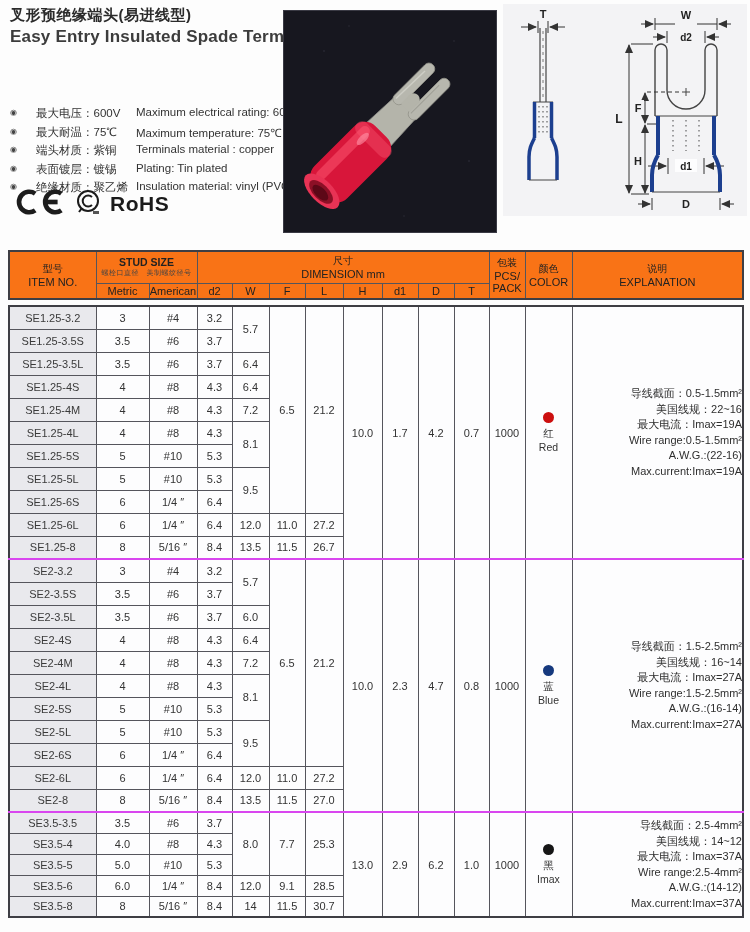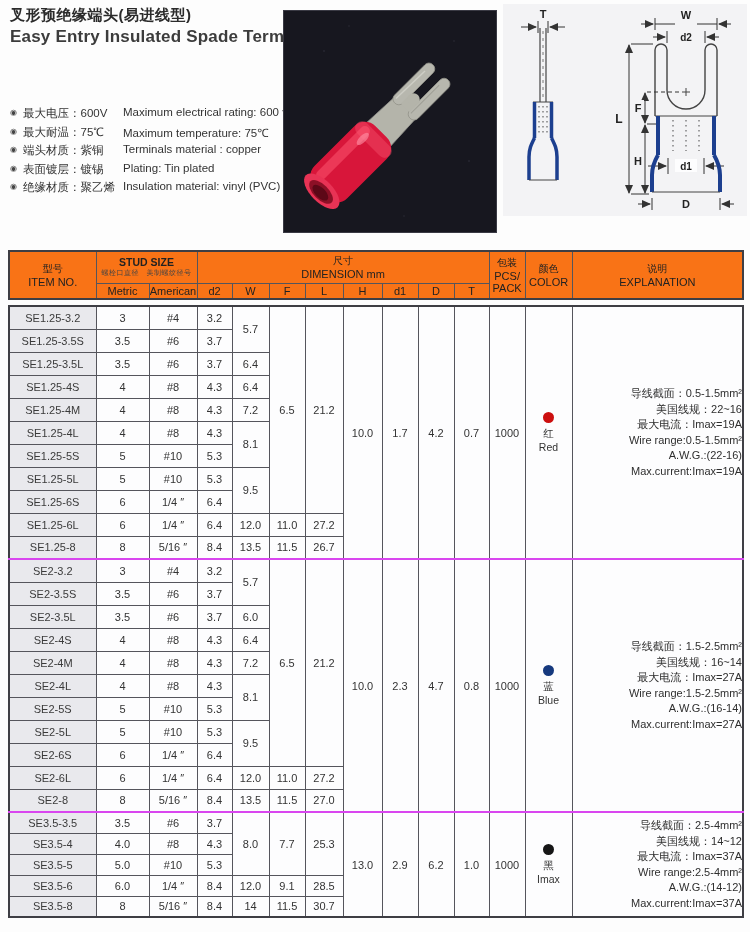--- a/index.html
+++ b/index.html
@@ -7,21 +7,21 @@
   .page { position:relative; width:750px; height:932px; background:#fdfdfd; overflow:hidden; }
 
   
   .title-block { position:absolute; left:10px; top:6px; }
   .title-zh { font-size:15px; font-weight:bold; color:#2b2b2b; letter-spacing:0.5px; }
   .title-en { font-size:17px; font-weight:bold; color:#3c3c3c; margin-top:2px; letter-spacing:0.2px; }
 
   .specs { position:absolute; left:10px; top:106px; }
   .spec-row { display:flex; align-items:flex-start; margin-bottom:3.5px; font-size:11.5px; color:#333; }
   .spec-bullet { width:13px; font-size:8px; color:#444; line-height:14px; }
-  .spec-zh { width:100px; }
+  .spec-zh { width:100px;margin-left:13px; }
   .spec-en { flex:1; }
 
   .logos { position:absolute; left:10px; top:188px; display:flex; align-items:center; gap:9px; }
   .rohs { font-size:21px; font-weight:bold; color:#1a1a1a; letter-spacing:0.5px; }
 
   .photo { position:absolute; left:283px; top:10px; width:214px; height:223px; border:1px solid #3a3a44; }
   .diagram-panel { position:absolute; left:503px; top:4px; width:244px; height:212px; background:#f3f3f5; }
 
   
   .tablewrap { position:absolute; left:8px; top:250px; width:734px; }
@@ -75,20 +75,38 @@
         <span class="spec-zh">表面镀层：镀锡</span>
         <span class="spec-en">Plating: Tin plated</span>
       </div>
       <div class="spec-row">
         <span class="spec-bullet">◉</span>
         <span class="spec-zh">绝缘材质：聚乙烯</span>
         <span class="spec-en">Insulation material: vinyl (PVC)</span>
       </div>
     </div>
 
+  <div class="logos">
+    <span>
+      <svg width="56" height="28" viewBox="0 0 60 28">
+        <path d="M 27,5 A 11,11 0 1 0 27,23" fill="none" stroke="#1c1c1c" stroke-width="5"></path>
+        <path d="M 55,5 A 11,11 0 1 0 55,23" fill="none" stroke="#1c1c1c" stroke-width="5"></path>
+        <line x1="38" y1="14" x2="51" y2="14" stroke="#1c1c1c" stroke-width="5"></line>
+      </svg>
+    </span>
+    <span>
+      <svg width="26" height="27" viewBox="0 0 26 27">
+        <circle cx="13" cy="12" r="10" fill="none" stroke="#1c1c1c" stroke-width="2"></circle>
+        <path d="M 17,8 A 5.5,5.5 0 1 0 17,16" fill="none" stroke="#1c1c1c" stroke-width="2"></path>
+        <line x1="7" y1="19" x2="4" y2="23" stroke="#1c1c1c" stroke-width="2"></line>
+        <rect x="18" y="22" width="6" height="3" fill="#555"></rect>
+      </svg>
+    </span>
+    <span class="rohs">RoHS</span>
+  </div>
 
   <div class="photo">
     <svg width="212" height="221" viewBox="0 0 212 221">
       <rect x="0" y="0" width="212" height="221" fill="#17171f"></rect>
       <circle cx="40" cy="40" r="0.8" fill="#34343f"></circle>
         <circle cx="170" cy="30" r="0.7" fill="#34343f"></circle>
       <circle cx="185" cy="150" r="0.8" fill="#34343f"></circle>
         <circle cx="35" cy="185" r="0.7" fill="#34343f"></circle>
       <circle cx="120" cy="205" r="0.7" fill="#30303b"></circle>
         <circle cx="65" cy="15" r="0.7" fill="#30303b"></circle>

